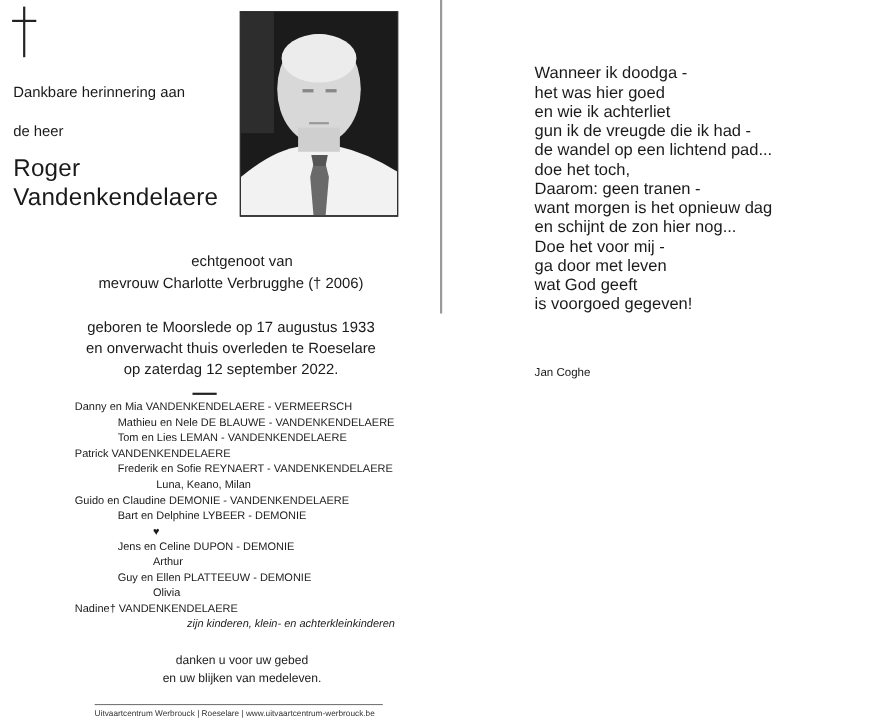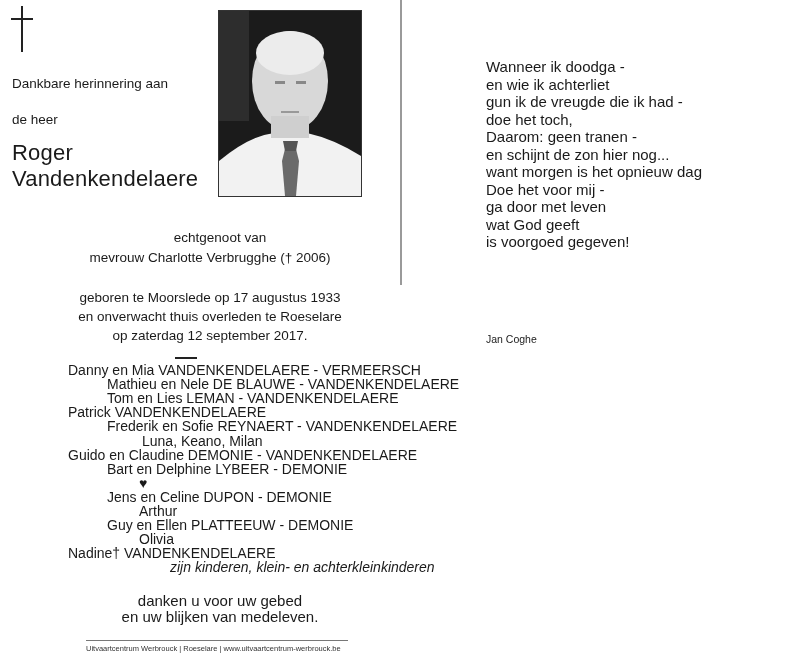--- a/index.html
+++ b/index.html
@@ -12,23 +12,23 @@
     .cross-h { position: absolute; left: 11px; top: 18px; width: 22px; height: 2px; background: #222; }
     .intro { font-size: 13.5px; left: 12px; }
     .name { font-size: 22px; left: 12px; letter-spacing: 0.2px; }
     .photo {
       position: absolute; left: 218px; top: 10px; width: 142px; height: 185px;
       border: 1px solid #333; overflow: hidden; background: #1c1c1c;
     }
     .fold { position: absolute; left: 400px; top: 0; width: 2px; height: 285px; background: #9a9a9a; }
     .center { position: absolute; text-align: center; font-size: 13.5px; line-height: 19px; }
     .dash { position: absolute; left: 175px; top: 357px; width: 22px; height: 2px; background: #222; }
-    .fam { position: absolute; font-size: 14px; white-space: nowrap; line-height: 13px; }
+    .fam { position: absolute; font-size: 10px; white-space: nowrap; line-height: 13px; }
     .italic { font-style: italic; }
-    .thanks { position: absolute; left: 60px; width: 320px; text-align: center; font-size: 15px; line-height: 16px; }
+    .thanks { position: absolute; left: 60px; width: 320px; text-align: center; font-size: 11px; line-height: 16px; }
     .footer-line { position: absolute; left: 86px; top: 640px; width: 262px; height: 1px; background: #777; }
     .footer { position: absolute; left: 86px; top: 644px; font-size: 7.5px; color: #333; white-space: nowrap; }
     .poem { position: absolute; left: 486px; top: 58px; font-size: 15px; line-height: 17.5px; }
     .poem div { white-space: nowrap; }
     .author { position: absolute; left: 486px; top: 333px; font-size: 10.5px; }
   </style>
 </head>
 <body>
 
 <div>
@@ -55,21 +55,21 @@
     <rect x="77" y="70" width="10" height="3" fill="#888"></rect>
     <rect x="62" y="100" width="18" height="2" fill="#999"></rect>
   </svg>
 </div>
 
 <div class="center" style="left:100px; width:240px; top:228px;">echtgenoot van</div>
 <div class="center" style="left:40px; width:340px; top:248px;">mevrouw Charlotte Verbrugghe († 2006)</div>
 
 <div class="center" style="left:40px; width:340px; top:288px;">geboren te Moorslede op 17 augustus 1933</div>
 <div class="center" style="left:40px; width:340px; top:307px;">en onverwacht thuis overleden te Roeselare</div>
-<div class="center" style="left:40px; width:340px; top:326px;">op zaterdag 12 september 2017.</div>
+<div class="center" style="left:40px; width:340px; top:326px;">op zaterdag 12 september 2022.</div>
 
 <div class="dash"></div>
 
 <div>
   <div class="fam" style="left:68px;  top:364px;">Danny en Mia VANDENKENDELAERE - VERMEERSCH</div>
   <div class="fam" style="left:107px; top:378px;">Mathieu en Nele DE BLAUWE - VANDENKENDELAERE</div>
   <div class="fam" style="left:107px; top:392px;">Tom en Lies LEMAN - VANDENKENDELAERE</div>
   <div class="fam" style="left:68px;  top:406px;">Patrick VANDENKENDELAERE</div>
   <div class="fam" style="left:107px; top:420px;">Frederik en Sofie REYNAERT - VANDENKENDELAERE</div>
   <div class="fam" style="left:142px; top:435px;">Luna, Keano, Milan</div>
@@ -87,24 +87,26 @@
 <div class="thanks" style="top:593px;">danken u voor uw gebed</div>
 <div class="thanks" style="top:609px;">en uw blijken van medeleven.</div>
 
 <div class="footer-line"></div>
 <div class="footer">Uitvaartcentrum Werbrouck | Roeselare | www.uitvaartcentrum-werbrouck.be</div>
 
 <div class="fold"></div>
 
 <div class="poem">
   <div>Wanneer ik doodga -</div>
+  <div>het was hier goed</div>
   <div>en wie ik achterliet</div>
   <div>gun ik de vreugde die ik had -</div>
+  <div>de wandel op een lichtend pad...</div>
   <div>doe het toch,</div>
   <div>Daarom: geen tranen -</div>
+  <div>want morgen is het opnieuw dag</div>
   <div>en schijnt de zon hier nog...</div>
-  <div>want morgen is het opnieuw dag</div>
   <div>Doe het voor mij -</div>
   <div>ga door met leven</div>
   <div>wat God geeft</div>
   <div>is voorgoed gegeven!</div>
 </div>
 <div class="author">Jan Coghe</div>
 
 </body></html>

